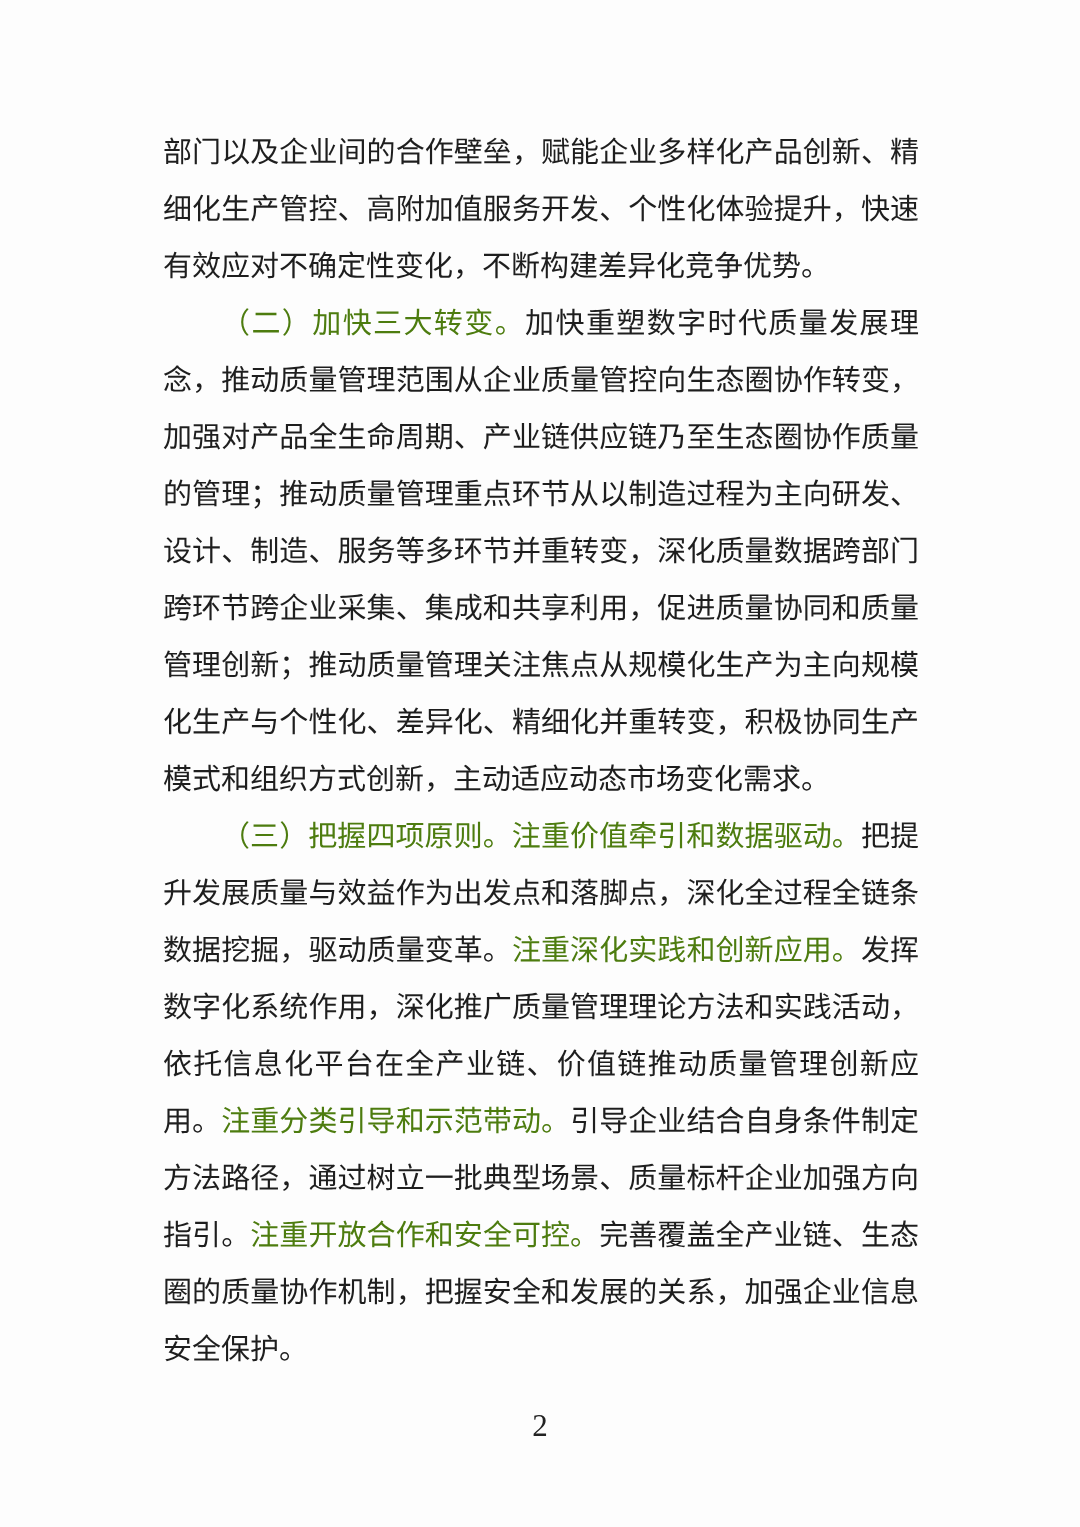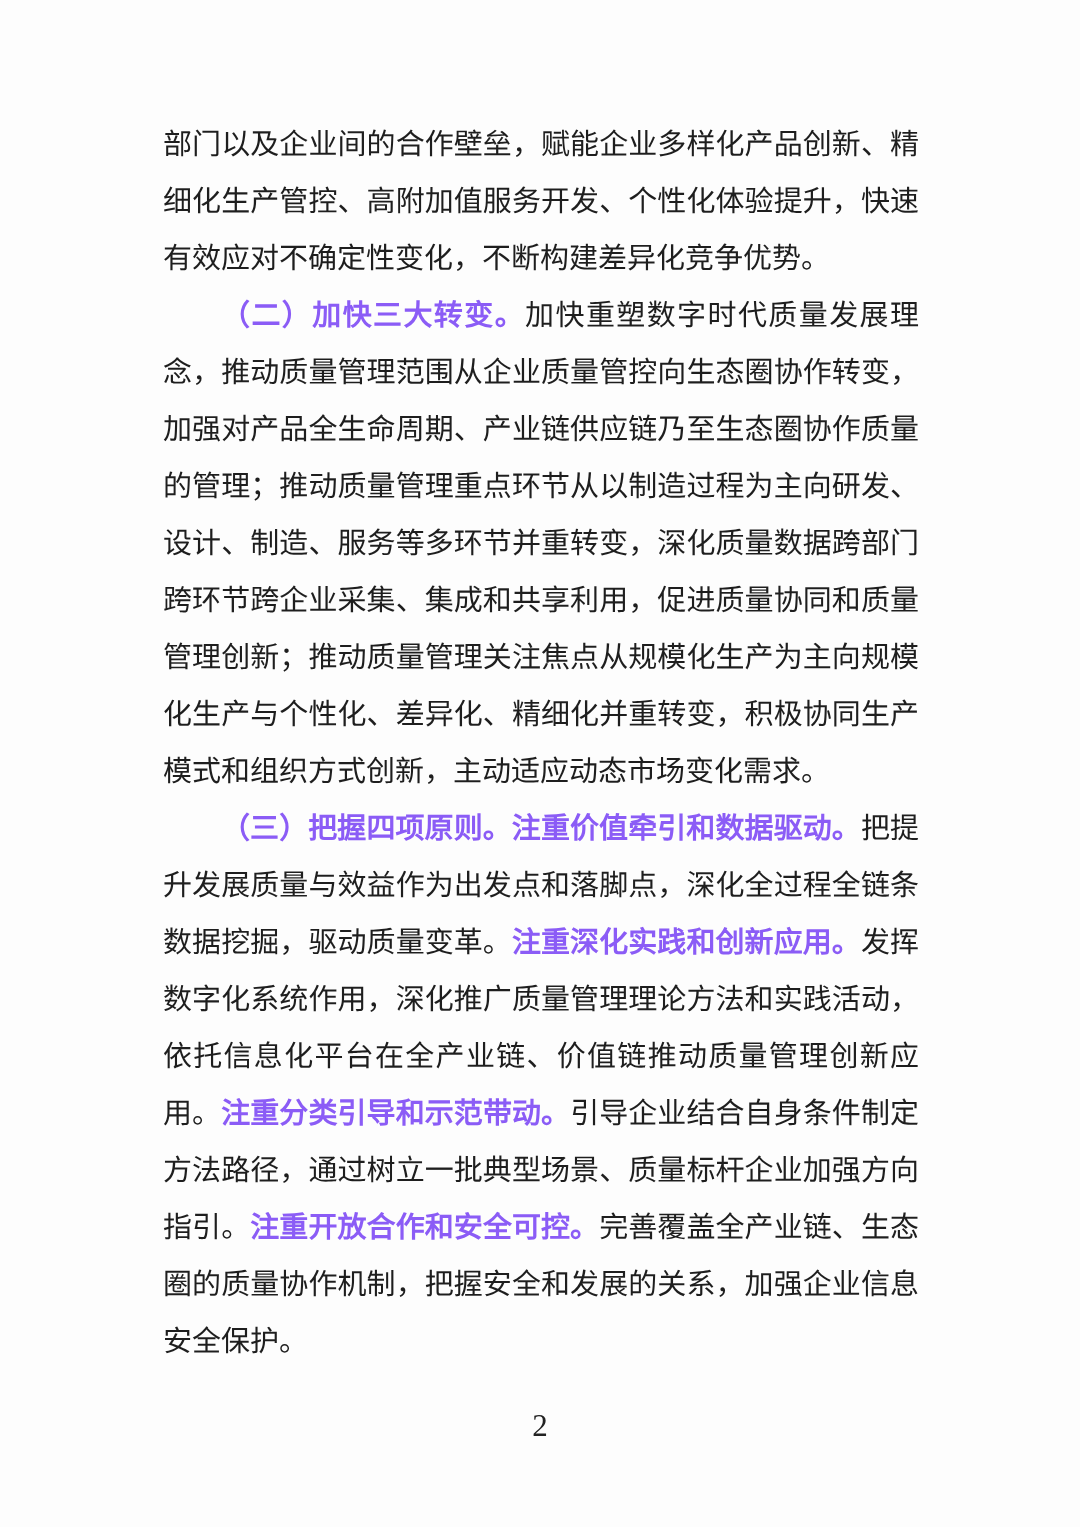--- a/index.html
+++ b/index.html
@@ -12,42 +12,42 @@
     width: 1080px;
     height: 1527px;
     margin: 0 auto;
     background: #fdfdfd;
     overflow: hidden;
     font-family: "Liberation Serif", "DejaVu Serif", serif;
   }
   .doc-body {
     position: absolute;
     left: 163px;
-    top: 116px;
+    top: 124px;
     width: 756px;
     font-size: 29px;
     line-height: 57px;
     color: #1e1e1e;
     text-align: justify;
     text-justify: inter-character;
     letter-spacing: 0;
   }
   .para {
     margin: 0;
     padding: 0;
   }
   .para.indent {
     text-indent: 2em;
   }
   .run {
     font-weight: 400;
   }
   .run.bold {
-    font-weight: 700;
-    color: #8b5cf6;
+    font-weight: 400;
+    color: #4d7c0f;
   }
   .page-footer {
     position: absolute;
     left: 0;
     top: 1408px;
     width: 100%;
     text-align: center;
   }
   .page-number {
     font-size: 31px;

